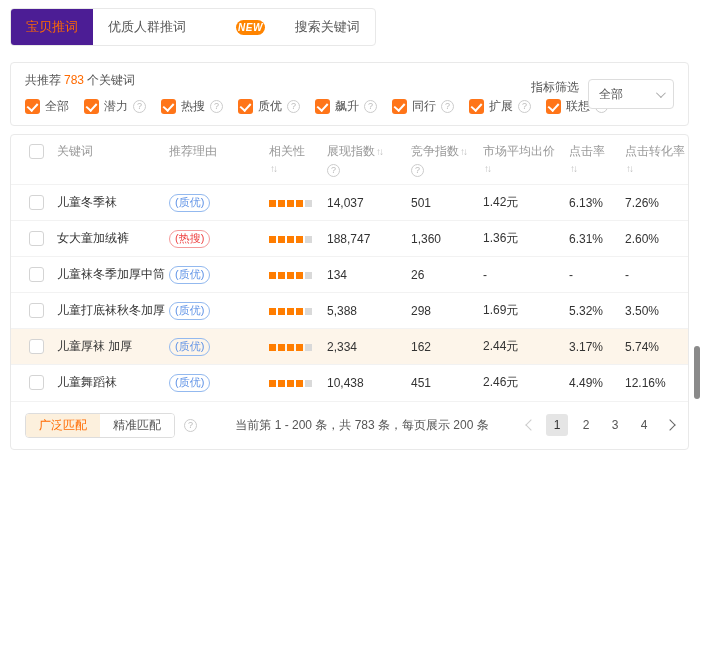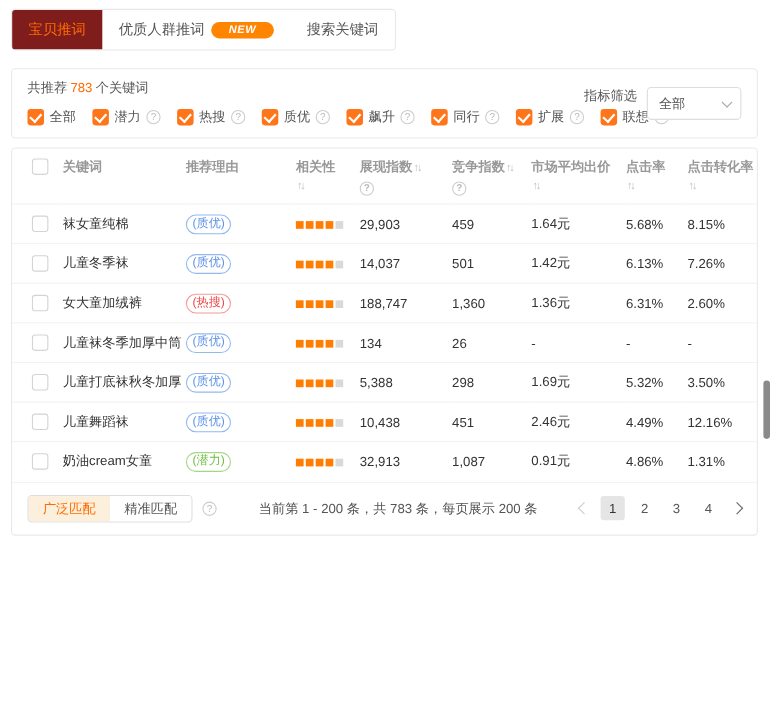--- a/index.html
+++ b/index.html
@@ -7,40 +7,40 @@
   body {
     font-family:"Liberation Sans","DejaVu Sans",sans-serif;
     font-size:12px; color:#333; background:#fff;
     overflow:hidden; position:relative;
   }
   .page { padding:8px 12px 0 10px; }
 
   
   .tabbar { display:inline-flex; border:1px solid #e8e8e8; border-radius:4px; overflow:hidden; background:#fff; }
   .tab { padding:9px 15px; font-size:13px; color:#555; display:flex; align-items:center; gap:6px; cursor:pointer; white-space:nowrap; }
-  .tab.active { background:#7f1d1d; color:#ff6a00; }
-  .badge-new { background:#ff8400; color:#fff; font-size:10px; font-weight:bold; font-style:italic; padding:2px 16px; border-radius:9px; letter-spacing:.5px; }
+  .tab.active { background:#4c1d95; color:#ff6a00; }
+  .badge-new { background:#ff8400; color:#fff; font-size:10px; font-weight:bold; font-style:italic; padding:2px 2px; border-radius:9px; letter-spacing:.5px;margin-left:44px; }
 
   
   .panel { border:1px solid #e9e9e9; border-radius:4px; margin-top:16px; padding:9px 14px 10px; position:relative; }
   .summary { color:#555; }
   .summary .count { color:#ff6a00; margin:0 3px; }
   .filters { display:flex; align-items:center; gap:15px; margin-top:9px; }
   .filter-item { display:flex; align-items:center; gap:5px; color:#555; cursor:pointer; white-space:nowrap; }
   .cb { width:15px; height:15px; border-radius:3px; background:#ff7519; position:relative; display:inline-block; flex:0 0 auto; }
   .cb::after { content:""; position:absolute; left:4px; top:2px; width:5px; height:8px; border:solid #fff; border-width:0 2px 2px 0; transform:rotate(42deg); }
   .help { width:13px; height:13px; border:1px solid #ccc; border-radius:50%; color:#bbb; font-size:9px; line-height:11px; text-align:center; display:inline-block; flex:0 0 auto; }
   .metric-filter { position:absolute; right:14px; top:16px; display:flex; align-items:flex-start; gap:9px; color:#555; }
   .select-box { border:1px solid #ddd; border-radius:4px; width:86px; height:30px; padding:0 10px; display:flex; align-items:center; justify-content:space-between; background:#fff; cursor:pointer; }
   .chev-down { width:7px; height:7px; border-right:1px solid #aaa; border-bottom:1px solid #aaa; transform:rotate(45deg) translateY(-2px); }
 
   
   .table-panel { border:1px solid #e9e9e9; border-radius:4px; margin-top:8px; background:#fff; }
   table { width:100%; border-collapse:collapse; table-layout:fixed; }
-  thead th { font-weight:bold; color:#999; text-align:left; padding:8px 0 7px; vertical-align:top; line-height:16px; }
+  thead th { font-weight:normal; color:#999; text-align:left; padding:8px 0 7px; vertical-align:top; line-height:16px; }
   thead .sub { display:block; margin-top:1px; }
   .sort { color:#c0c0c0; font-size:10px; letter-spacing:-2px; margin-left:1px; cursor:pointer; }
   tbody td { height:36px; border-top:1px solid #f2f2f2; color:#333; }
   tr.highlight td { background:#fdf5ea; }
   .col-check { padding-left:18px; }
   .cbx { width:15px; height:15px; border:1px solid #d4d4d4; border-radius:3px; background:#fff; display:inline-block; vertical-align:middle; cursor:pointer; }
   .tag { display:inline-block; border:1px solid; border-radius:10px; padding:1px 5px 2px; font-size:11px; line-height:13px; }
   .tag.quality   { color:#5e92e6; border-color:#93b9ef; }
   .tag.hot       { color:#ee4545; border-color:#f49a9a; }
   .tag.potential { color:#6fbe44; border-color:#a4d784; }
@@ -186,37 +186,20 @@
             <span>点击率</span>
             <span class="sub"><span class="sort">↑↓</span></span>
           </th>
           <th>
             <span>点击转化率</span>
             <span class="sub"><span class="sort">↑↓</span></span>
           </th>
         </tr>
       </thead>
       <tbody>
-  <tr>
-    <td class="col-check"><span class="cbx"></span></td>
-    <td class="cell-keyword">袜女童纯棉</td>
-    <td><span class="tag quality">(质优)</span></td>
-    <td><span class="bars">
-                <span class="bar on"></span>
-                <span class="bar on"></span>
-                <span class="bar on"></span>
-                <span class="bar on"></span>
-                <span class="bar"></span>
-              </span></td>
-    <td class="cell-impression">29,903</td>
-    <td class="cell-competition">459</td>
-    <td class="cell-avg-bid">1.64元</td>
-    <td class="cell-ctr">5.68%</td>
-    <td class="cell-cvr">8.15%</td>
-  </tr>
 
 
   <tr>
     <td class="col-check"><span class="cbx"></span></td>
     <td class="cell-keyword">儿童冬季袜</td>
     <td><span class="tag quality">(质优)</span></td>
     <td><span class="bars">
                 <span class="bar on"></span>
                 <span class="bar on"></span>
                 <span class="bar on"></span>
@@ -277,57 +260,57 @@
                 <span class="bar on"></span>
                 <span class="bar"></span>
               </span></td>
     <td class="cell-impression">5,388</td>
     <td class="cell-competition">298</td>
     <td class="cell-avg-bid">1.69元</td>
     <td class="cell-ctr">5.32%</td>
     <td class="cell-cvr">3.50%</td>
   </tr>
 
+  <tr class="highlight">
+    <td class="col-check"><span class="cbx"></span></td>
+    <td class="cell-keyword">儿童厚袜 加厚</td>
+    <td><span class="tag quality">(质优)</span></td>
+    <td><span class="bars">
+                <span class="bar on"></span>
+                <span class="bar on"></span>
+                <span class="bar on"></span>
+                <span class="bar on"></span>
+                <span class="bar"></span>
+              </span></td>
+    <td class="cell-impression">2,334</td>
+    <td class="cell-competition">162</td>
+    <td class="cell-avg-bid">2.44元</td>
+    <td class="cell-ctr">3.17%</td>
+    <td class="cell-cvr">5.74%</td>
+  </tr>
 
 
   <tr>
     <td class="col-check"><span class="cbx"></span></td>
     <td class="cell-keyword">儿童舞蹈袜</td>
     <td><span class="tag quality">(质优)</span></td>
     <td><span class="bars">
                 <span class="bar on"></span>
                 <span class="bar on"></span>
                 <span class="bar on"></span>
                 <span class="bar on"></span>
                 <span class="bar"></span>
               </span></td>
     <td class="cell-impression">10,438</td>
     <td class="cell-competition">451</td>
     <td class="cell-avg-bid">2.46元</td>
     <td class="cell-ctr">4.49%</td>
     <td class="cell-cvr">12.16%</td>
   </tr>
 
-  <tr>
-    <td class="col-check"><span class="cbx"></span></td>
-    <td class="cell-keyword">奶油cream女童</td>
-    <td><span class="tag potential">(潜力)</span></td>
-    <td><span class="bars">
-                <span class="bar on"></span>
-                <span class="bar on"></span>
-                <span class="bar on"></span>
-                <span class="bar on"></span>
-                <span class="bar"></span>
-              </span></td>
-    <td class="cell-impression">32,913</td>
-    <td class="cell-competition">1,087</td>
-    <td class="cell-avg-bid">0.91元</td>
-    <td class="cell-ctr">4.86%</td>
-    <td class="cell-cvr">1.31%</td>
-  </tr>
 
 </tbody>
     </table>
 
     <div class="table-footer">
       <div class="match-group">
         <div class="match-btn active">广泛匹配</div>
         <div class="match-btn">精准匹配</div>
       </div>
       <span class="help match-help">?</span>

